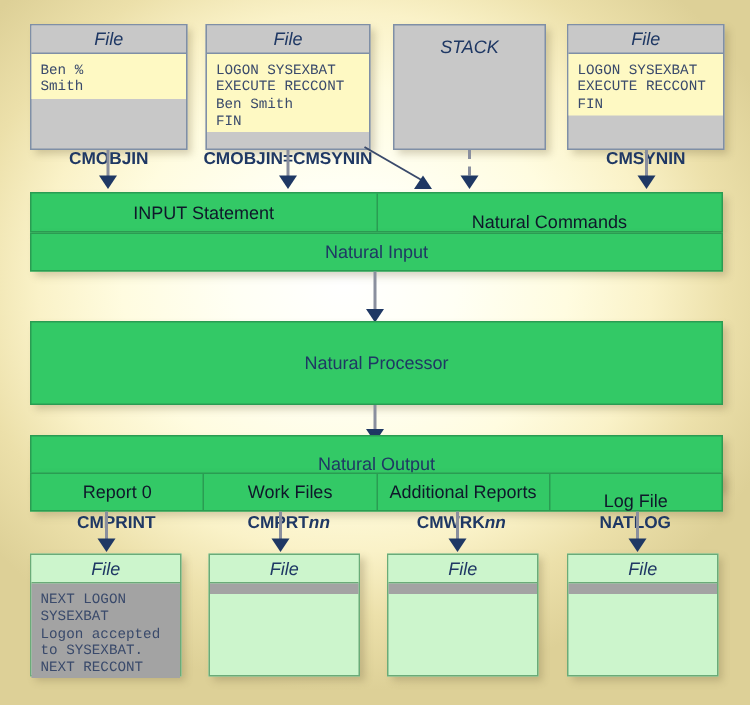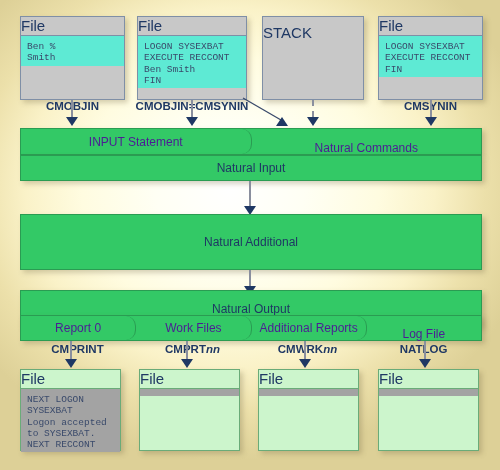--- a/index.html
+++ b/index.html
@@ -31,38 +31,39 @@
   .box {
     position: absolute;
     box-sizing: border-box;
     border: 1px solid #7f8fa6;
     box-shadow: 3px 3px 5px rgba(120, 105, 70, 0.30);
   }
   .box .hdr {
     box-sizing: border-box;
     height: 19px;
     line-height: 18px;
-    text-align: left;
-    font-size: 15px;
+    text-align: center;
+    font-size: 12px;
     color: #1f3864;
     border-bottom: 1px solid #7f8fa6;
+    font-style: italic;
   }
   .box .body {
     box-sizing: border-box;
     padding: 5px 6px 2px 6px;
     font-family: "Liberation Mono", monospace;
     font-size: 9.5px;
     line-height: 11.3px;
     color: #3a4a6b;
     white-space: pre;
   }
 
   .box.gray { background: #c8c8c8; }
   .box.gray .hdr { background: #c8c8c8; }
-  .box.gray .body { background: #5eead4; }
+  .box.gray .body { background: #fef9c3; }
 
   .box.plain { background: #c8c8c8; }
   .box.plain .hdr {
     border-bottom: none;
     height: 100%;
     line-height: normal;
     padding-top: 7px;
   }
 
   .box.lgreen {
@@ -96,23 +97,22 @@
     box-shadow: 3px 3px 5px rgba(120, 105, 70, 0.30);
     display: flex;
   }
   .gsplit .cell {
     box-sizing: border-box;
     flex: 1 1 0;
     display: flex;
     align-items: center;
     justify-content: center;
     font-size: 12px;
-    color: #4c1d95;
+    color: #0f172a;
     border-right: 1px solid #2a9c52;
-    border-radius: 10px;
   }
   .gsplit .cell:last-child { border-right: none; margin-top: 12px; }
 
   
   .clabel {
     position: absolute;
     font-size: 11.5px;
     font-weight: bold;
     color: #1f3864;
     text-align: center;
@@ -209,21 +209,21 @@
   <div class="gsplit" style="left:20px; top:128px; width:462px; height:27px;">
     <div class="cell">INPUT Statement</div>
     <div class="cell">Natural Commands</div>
   </div>
 
   <div class="gbar" style="left:20px; top:155px; width:462px; height:26px;">Natural Input</div>
 
   <div class="vline" style="left:249px; top:181px; height:26px;"></div>
   <div class="arrowhead" style="left:244px; top:206px;"></div>
 
-  <div class="gbar" style="left:20px; top:214px; width:462px; height:56px;">Natural Additional</div>
+  <div class="gbar" style="left:20px; top:214px; width:462px; height:56px;">Natural Processor</div>
 
   <div class="vline" style="left:249px; top:270px; height:25px;"></div>
   <div class="arrowhead" style="left:244px; top:286px;"></div>
 
   <div class="gbar" style="left:20px; top:290px; width:462px; height:37px;">Natural Output</div>
 
   <div class="gsplit" style="left:20px; top:315px; width:462px; height:26px;">
     <div class="cell">Report 0</div>
     <div class="cell">Work Files</div>
     <div class="cell">Additional Reports</div>

